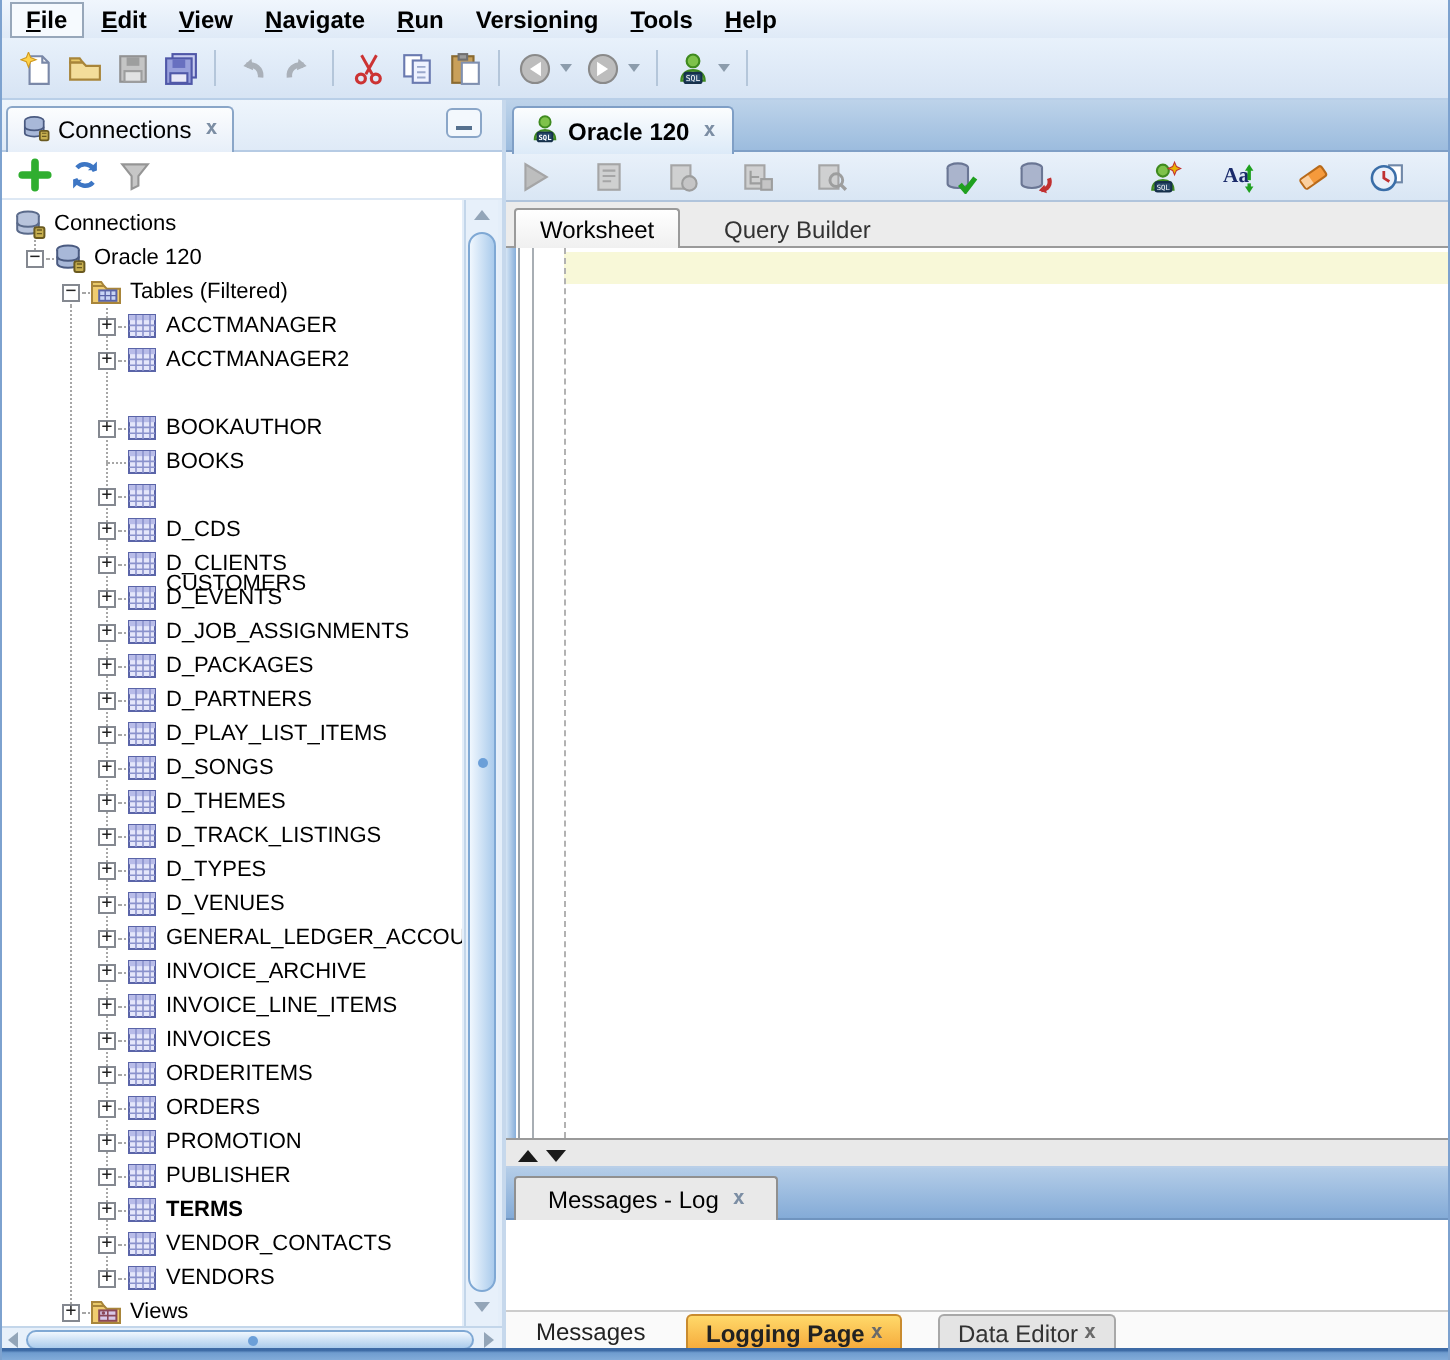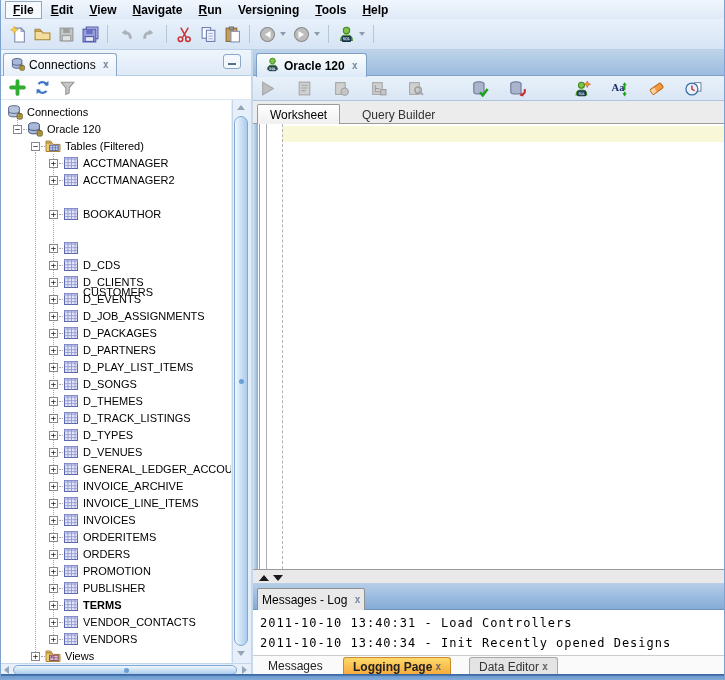--- a/index.html
+++ b/index.html
@@ -102,21 +102,21 @@
   #vstrip { position:absolute; left:0; top:519px; width:473px; height:15px; background:#e9e9e9;
     border-top:1px solid #9a9a9a; border-bottom:1px solid #b9cfe8; }
   #vstrip .tri-up { position:absolute; left:6px; top:5px; width:0; height:0;
     border-left:5px solid transparent; border-right:5px solid transparent; border-bottom:6px solid #1a1a1a; }
   #vstrip .tri-down { position:absolute; left:20px; top:5px; width:0; height:0;
     border-left:5px solid transparent; border-right:5px solid transparent; border-top:6px solid #1a1a1a; }
   
   #logheader { position:absolute; left:0; top:534px; width:473px; height:26px;
     background:linear-gradient(180deg,#b4cde8,#84abd7); border-bottom:1px solid #6f94bf; }
   .logtab { position:absolute; left:4px; top:4px; height:22px; display:flex; align-items:center;
-    background:#e9e9e9; border:1px solid #909090; border-bottom:none; border-radius:2px 2px 0 0; padding:0 4px; }
+    background:#e9e9e9; border:1px solid #909090; border-bottom:none; border-radius:2px 2px 0 0; padding:0 16px; }
   .logtab .lbl { margin-right:4px; }
   #logbody { position:absolute; left:0; top:560px; width:473px; height:45px; background:#fff; }
   .log-line { position:absolute; left:7px; font-family:"DejaVu Sans Mono",monospace; font-size:12px;
     letter-spacing:1px; white-space:nowrap; }
   
   #logtabs { position:absolute; left:0; top:605px; width:473px; height:19px; background:#fafafa;
     border-top:1px solid #cccccc; }
   .btab { position:absolute; top:1px; height:18px; display:flex; align-items:center; padding:0 9px; color:#222; }
   .btab.plain { border:none; background:none;text-align:center; }
   .btab.active { background:linear-gradient(180deg,#ffd96a,#f5a93a); border:1px solid #c98b2e;
@@ -320,20 +320,29 @@
       <div class="tree-row" style="top: 106px;">
         <div class="hdot" style="left: 58px; top: 8px; width: 4px;"></div>
         <span class="exp" style="left: 48px;">+</span>
         <span class="nicon" style="left: 62px;"><svg viewBox="0 0 16 16">
             <rect x="1.5" y="2.5" width="13" height="11" fill="#e4e6fa" stroke="#5a64a8"></rect>
             <rect x="1.5" y="2.5" width="13" height="2.6" fill="#b8bce8"></rect>
             <path d="M1.5 7.7h13M1.5 10.6h13M5 2.5v11M8.5 2.5v11M12 2.5v11" stroke="#8a92cc" stroke-width=".8"></path>
           </svg></span>
         <span class="tlabel" style="left: 80px;">BOOKAUTHOR</span>
       </div>
+      <div class="tree-row" style="top: 123px;">
+        <div class="hdot" style="left: 52px; top: 8px; width: 10px;"></div>
+        <span class="nicon" style="left: 62px;"><svg viewBox="0 0 16 16">
+            <rect x="1.5" y="2.5" width="13" height="11" fill="#e4e6fa" stroke="#5a64a8"></rect>
+            <rect x="1.5" y="2.5" width="13" height="2.6" fill="#b8bce8"></rect>
+            <path d="M1.5 7.7h13M1.5 10.6h13M5 2.5v11M8.5 2.5v11M12 2.5v11" stroke="#8a92cc" stroke-width=".8"></path>
+          </svg></span>
+        <span class="tlabel" style="left: 80px;">BOOKS</span>
+      </div>
       <div class="tree-row" style="top: 140px;">
         <div class="hdot" style="left: 58px; top: 8px; width: 4px;"></div>
         <span class="exp" style="left: 48px;">+</span>
         <span class="nicon" style="left: 62px;"><svg viewBox="0 0 16 16">
             <rect x="1.5" y="2.5" width="13" height="11" fill="#e4e6fa" stroke="#5a64a8"></rect>
             <rect x="1.5" y="2.5" width="13" height="2.6" fill="#b8bce8"></rect>
             <path d="M1.5 7.7h13M1.5 10.6h13M5 2.5v11M8.5 2.5v11M12 2.5v11" stroke="#8a92cc" stroke-width=".8"></path>
           </svg></span>
         <span class="tlabel" style="left: 80px; margin-top: 44px;">CUSTOMERS</span>
       </div>
@@ -710,22 +719,20 @@
     <span class="tri-up"></span>
     <span class="tri-down"></span>
   </div>
   <div id="logheader">
     <div class="logtab">
       <span class="lbl">Messages - Log</span>
       <span class="tab-x">x</span>
     </div>
   </div>
   <div id="logbody">
-      <div class="log-line" style="top: 6px;">2011-10-10 13:40:31 - Load Controllers</div>
-      <div class="log-line" style="top: 26px;">2011-10-10 13:40:34 - Init Recently opened Designs</div>
     </div>
   <div id="logtabs">
       <div class="btab plain" style="left: 6px;">
         <span>Messages</span>
       </div>
       <div class="btab active" style="left: 90px;">
         <span>Logging Page</span>
         <span class="tab-x">x</span>
       </div>
       <div class="btab gray" style="left: 216px;">

